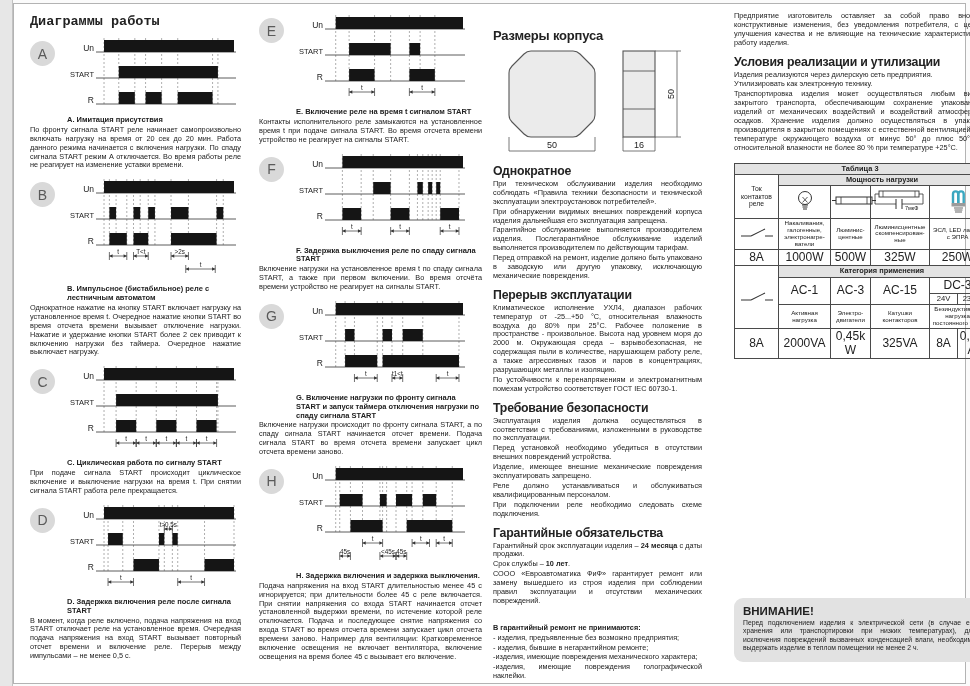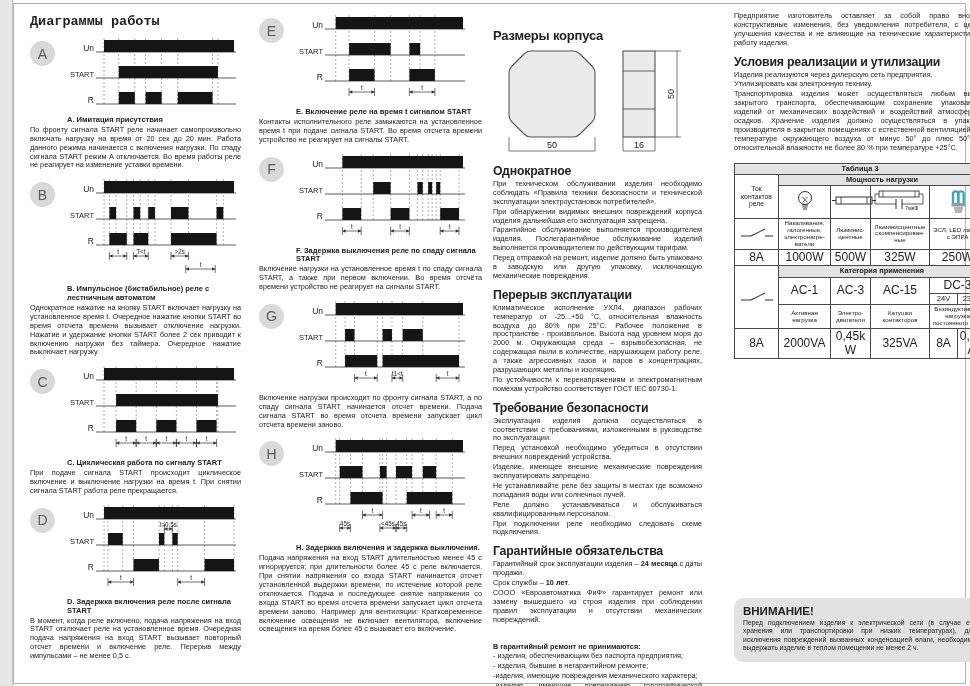--- a/index.html
+++ b/index.html
@@ -364,20 +364,21 @@
           <polygon points="115.7,79 112.5,77.2 112.5,80.8" fill="#333"></polygon>
           <text x="110.34" y="76.8" text-anchor="middle" font-size="6.3" fill="#222">t1&lt;t</text>
           <line x1="149.2" y1="75" x2="149.2" y2="83" stroke="#333" stroke-width="0.7"></line>
           <line x1="171.98" y1="75" x2="171.98" y2="83" stroke="#333" stroke-width="0.7"></line>
           <line x1="149.2" y1="79" x2="171.98" y2="79" stroke="#333" stroke-width="0.7"></line>
           <polygon points="149.2,79 152.39999999999998,77.2 152.39999999999998,80.8" fill="#333"></polygon>
           <polygon points="171.98,79 168.78,77.2 168.78,80.8" fill="#333"></polygon>
           <text x="160.58999999999997" y="76.8" text-anchor="middle" font-size="6.3" fill="#222">t</text>
         </svg>
       </div>
+      <div class="subhead">G. Включение нагрузки по фронту сигнала START и запуск таймера отключения нагрузки по спаду сигнала START</div>
       <p class="body">Включение нагрузки происходит по фронту сигнала START, а по спаду сигнала START начинается отсчет времени. Подача сигнала START во время отсчета времени запускает цикл отсчета времени заново.</p>
       <div class="diag-block">
         <div class="badge">H</div>
         <svg width="182" height="106" class="diagram">
           <line x1="48.7" y1="2" x2="48.7" y2="70" stroke="#8d8d8d" stroke-width="0.7" stroke-dasharray="2,2"></line>
           <line x1="52.72" y1="2" x2="52.72" y2="70" stroke="#8d8d8d" stroke-width="0.7" stroke-dasharray="2,2"></line>
           <line x1="75.5" y1="2" x2="75.5" y2="70" stroke="#8d8d8d" stroke-width="0.7" stroke-dasharray="2,2"></line>
           <line x1="92.92" y1="2" x2="92.92" y2="70" stroke="#8d8d8d" stroke-width="0.7" stroke-dasharray="2,2"></line>
           <line x1="99.62" y1="2" x2="99.62" y2="70" stroke="#8d8d8d" stroke-width="0.7" stroke-dasharray="2,2"></line>
           <line x1="109" y1="2" x2="109" y2="70" stroke="#8d8d8d" stroke-width="0.7" stroke-dasharray="2,2"></line>
@@ -474,30 +475,29 @@
   <p class="body">Перед отправкой на ремонт, изделие должно быть упаковано в заводскую или другую упаковку, исключающую механические повреждения.</p>
 
   <h2 class="sec">Перерыв эксплуатации</h2>
   <p class="body">Климатическое исполнение УХЛ4, диапазон рабочих температур от -25...+50 °С, относительная влажность воздуха до 80% при 25°С. Рабочее положение в пространстве - произвольное. Высота над уровнем моря до 2000 м. Окружающая среда – взрывобезопасная, не содержащая пыли в количестве, нарушающем работу реле, а также агрессивных газов и паров в концентрациях, разрушающих металлы и изоляцию.</p>
   <p class="body">По устойчивости к перенапряжениям и электромагнитным помехам устройство соответствует ГОСТ IEC 60730-1.</p>
 
   <h2 class="sec">Требование безопасности</h2>
   <p class="body">Эксплуатация изделия должна осуществляться в соответствии с требованиями, изложенными в руководстве по эксплуатации.</p>
   <p class="body">Перед установкой необходимо убедиться в отсутствии внешних повреждений устройства.</p>
   <p class="body">Изделие, имеющее внешние механические повреждения эксплуатировать запрещено.</p>
-  <p class="body">Не устанавливайте реле без защиты в местах где возможно попадания воды или солнечных лучей.</p>
   <p class="body">Реле должно устанавливаться и обслуживаться квалифицированным персоналом.</p>
   <p class="body">При подключении реле необходимо следовать схеме подключения.</p>
 
   <h2 class="sec">Гарантийные обязательства</h2>
   <p class="body"><span>Гарантийный срок эксплуатации изделия – </span><b>24 месяца</b><span> с даты продажи.</span></p>
   <p class="body"><span>Срок службы – </span><b>10 лет</b><span>.</span></p>
   <p class="body">СООО «Евроавтоматика ФиФ» гарантирует ремонт или замену вышедшего из строя изделия при соблюдении правил эксплуатации и отсутствии механических повреждений.</p>
   <p class="body bold">В гарантийный ремонт не принимаются:</p>
-  <p class="body">- изделия, обеспечивающим без паспорта предприятия;</p>
+  <p class="body">- изделия, предъявленные без возможно предприятия;</p>
   <p class="body">- изделия, бывшие в негарантийном ремонте;</p>
   <p class="body">-изделия, имеющие повреждения механического характера;</p>
   <p class="body">-изделия, имеющие повреждения голографической наклейки.</p>
 </div>
 
 <div class="col" id="col4">
   <p class="body">Предприятие изготовитель оставляет за собой право вносить конструктивные изменения, без уведомления потребителя, с целью улучшения качества и не влияющие на технические характеристики и работу изделия.</p>
 
   <h2 class="sec">Условия реализации и утилизации</h2>
   <p class="body">Изделия реализуются через дилерскую сеть предприятия.</p>

